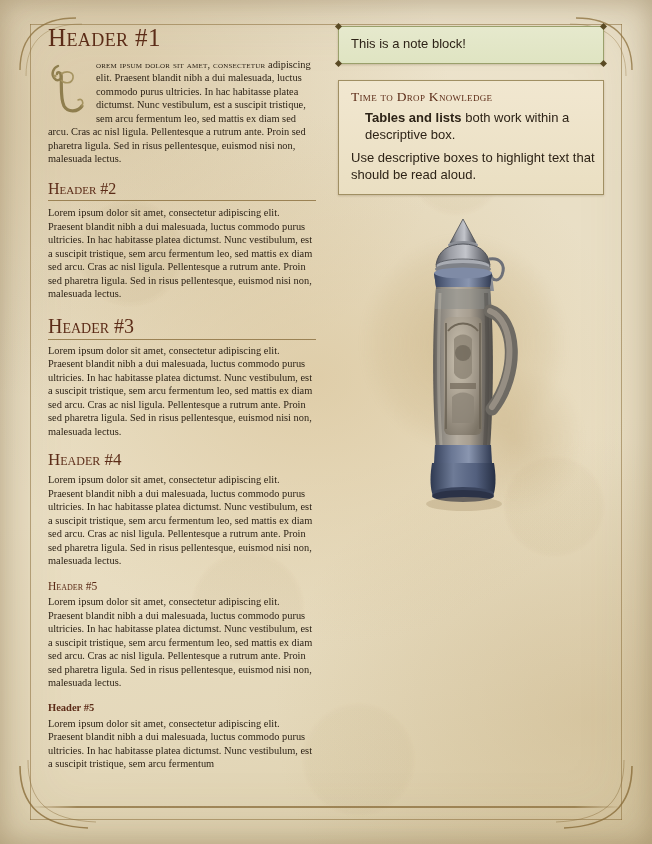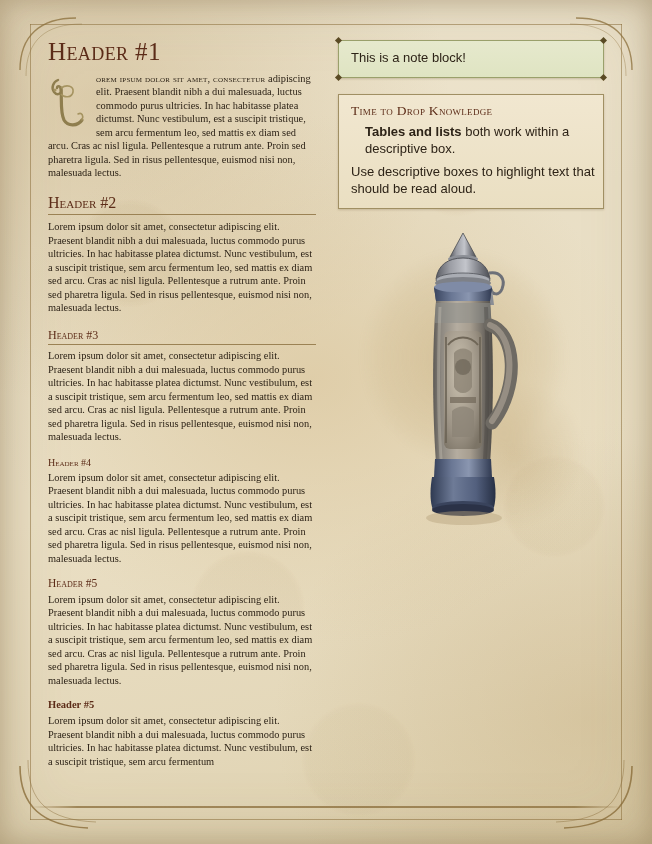--- a/index.html
+++ b/index.html
@@ -66,21 +66,21 @@
   .corner-swoosh {
     position: absolute;
     pointer-events: none;
   }
   .corner-swoosh svg { display: block; }
 
   
   .content {
     position: absolute;
     left: 48px;
-    top: 34px;
+    top: 20px;
     width: 556px;
     height: 770px;
   }
   .columns {
     display: flex;
     gap: 22px;
   }
   .col-left  { width: 268px; }
   .col-right { width: 266px; }
 
@@ -103,32 +103,32 @@
     font-weight: normal;
     margin: 14px 0 5px 0;
     line-height: 1.1;
     border-bottom: 1px solid #9b8254;
     padding-bottom: 3px;
   }
   .h3 {
     font-family: "Liberation Serif", serif;
     font-variant: small-caps;
     color: #5c2c18;
-    font-size: 12px;
+    font-size: 20px;
     font-weight: normal;
     margin: 14px 0 4px 0;
     line-height: 1.1;
     border-bottom: 1px solid #9b8254;
     padding-bottom: 2px;
   }
   .h4 {
     font-family: "Liberation Serif", serif;
     font-variant: small-caps;
     color: #5c2c18;
-    font-size: 10px;
+    font-size: 17px;
     font-weight: normal;
     margin: 13px 0 3px 0;
     line-height: 1.1;
   }
   .h5 {
     font-family: "Liberation Serif", serif;
     font-variant: small-caps;
     color: #5c2c18;
     font-size: 11.5px;
     font-weight: normal;

